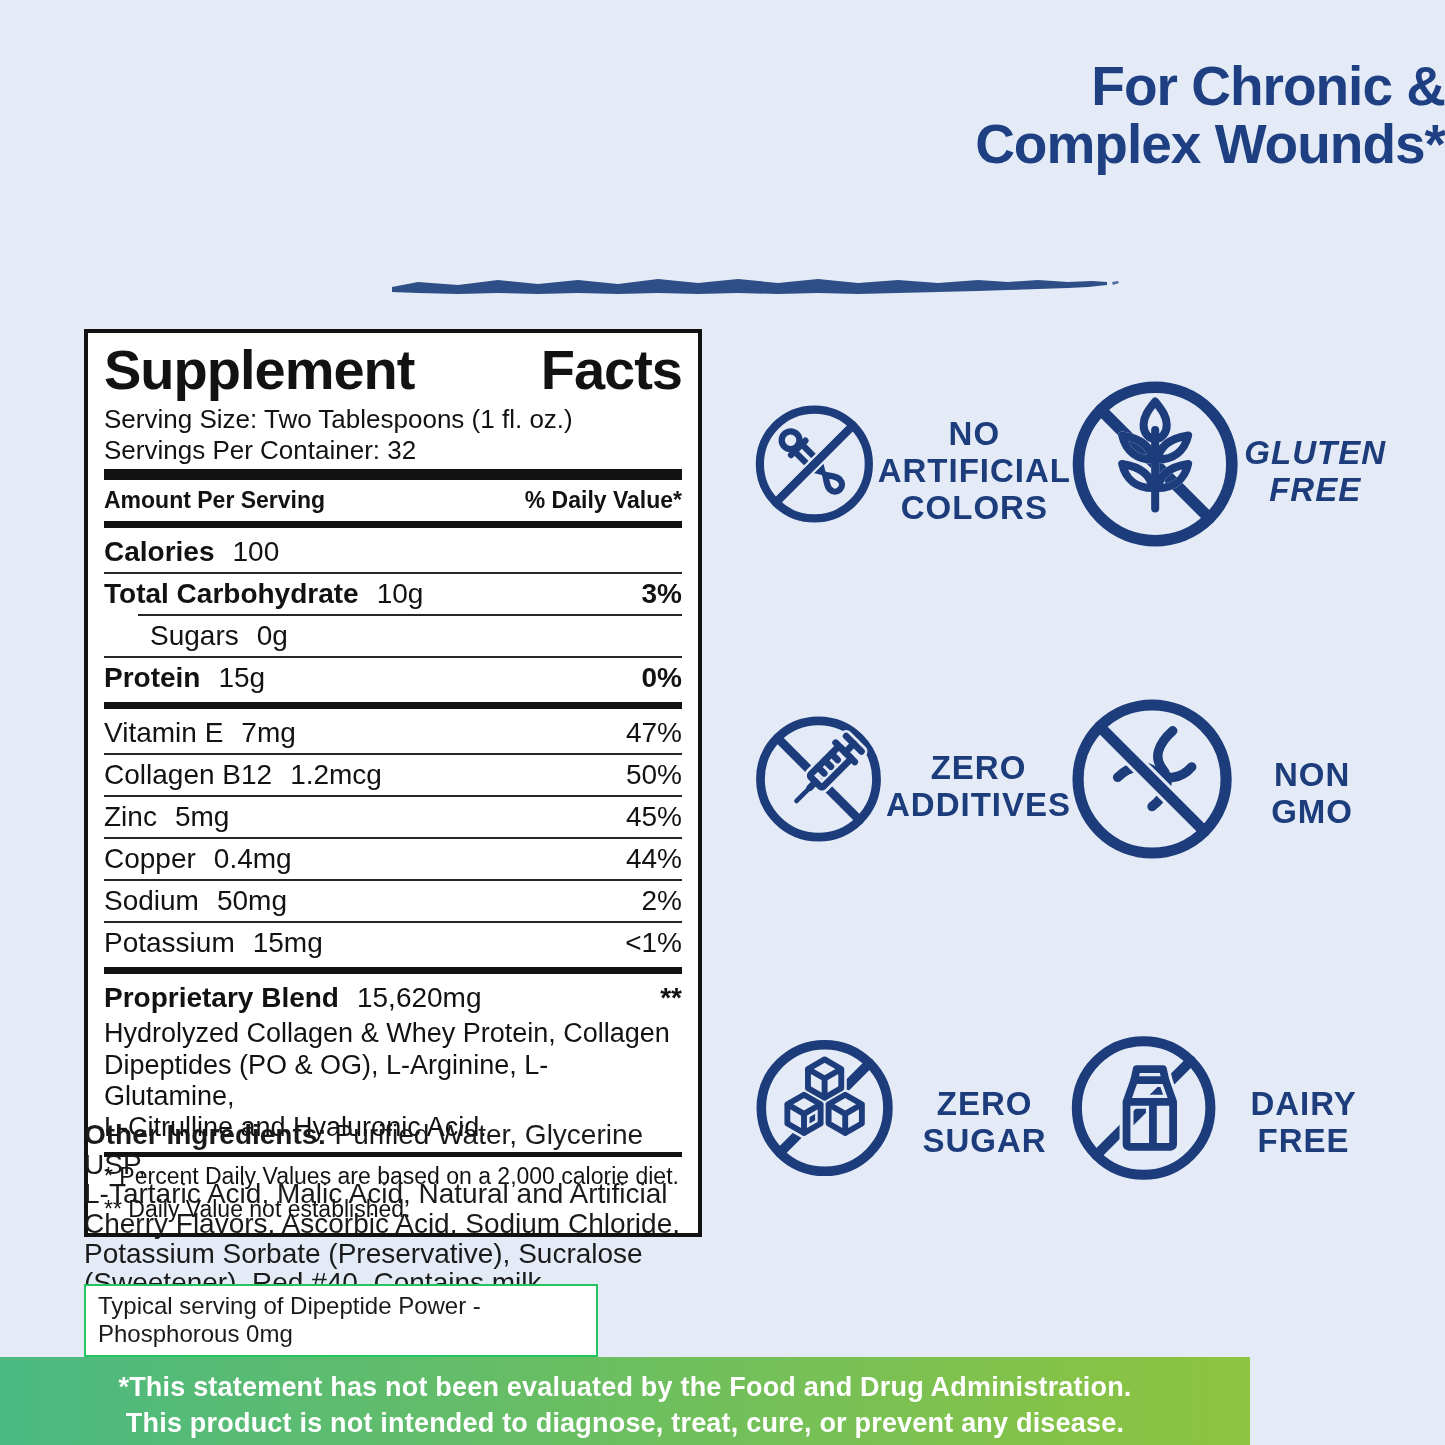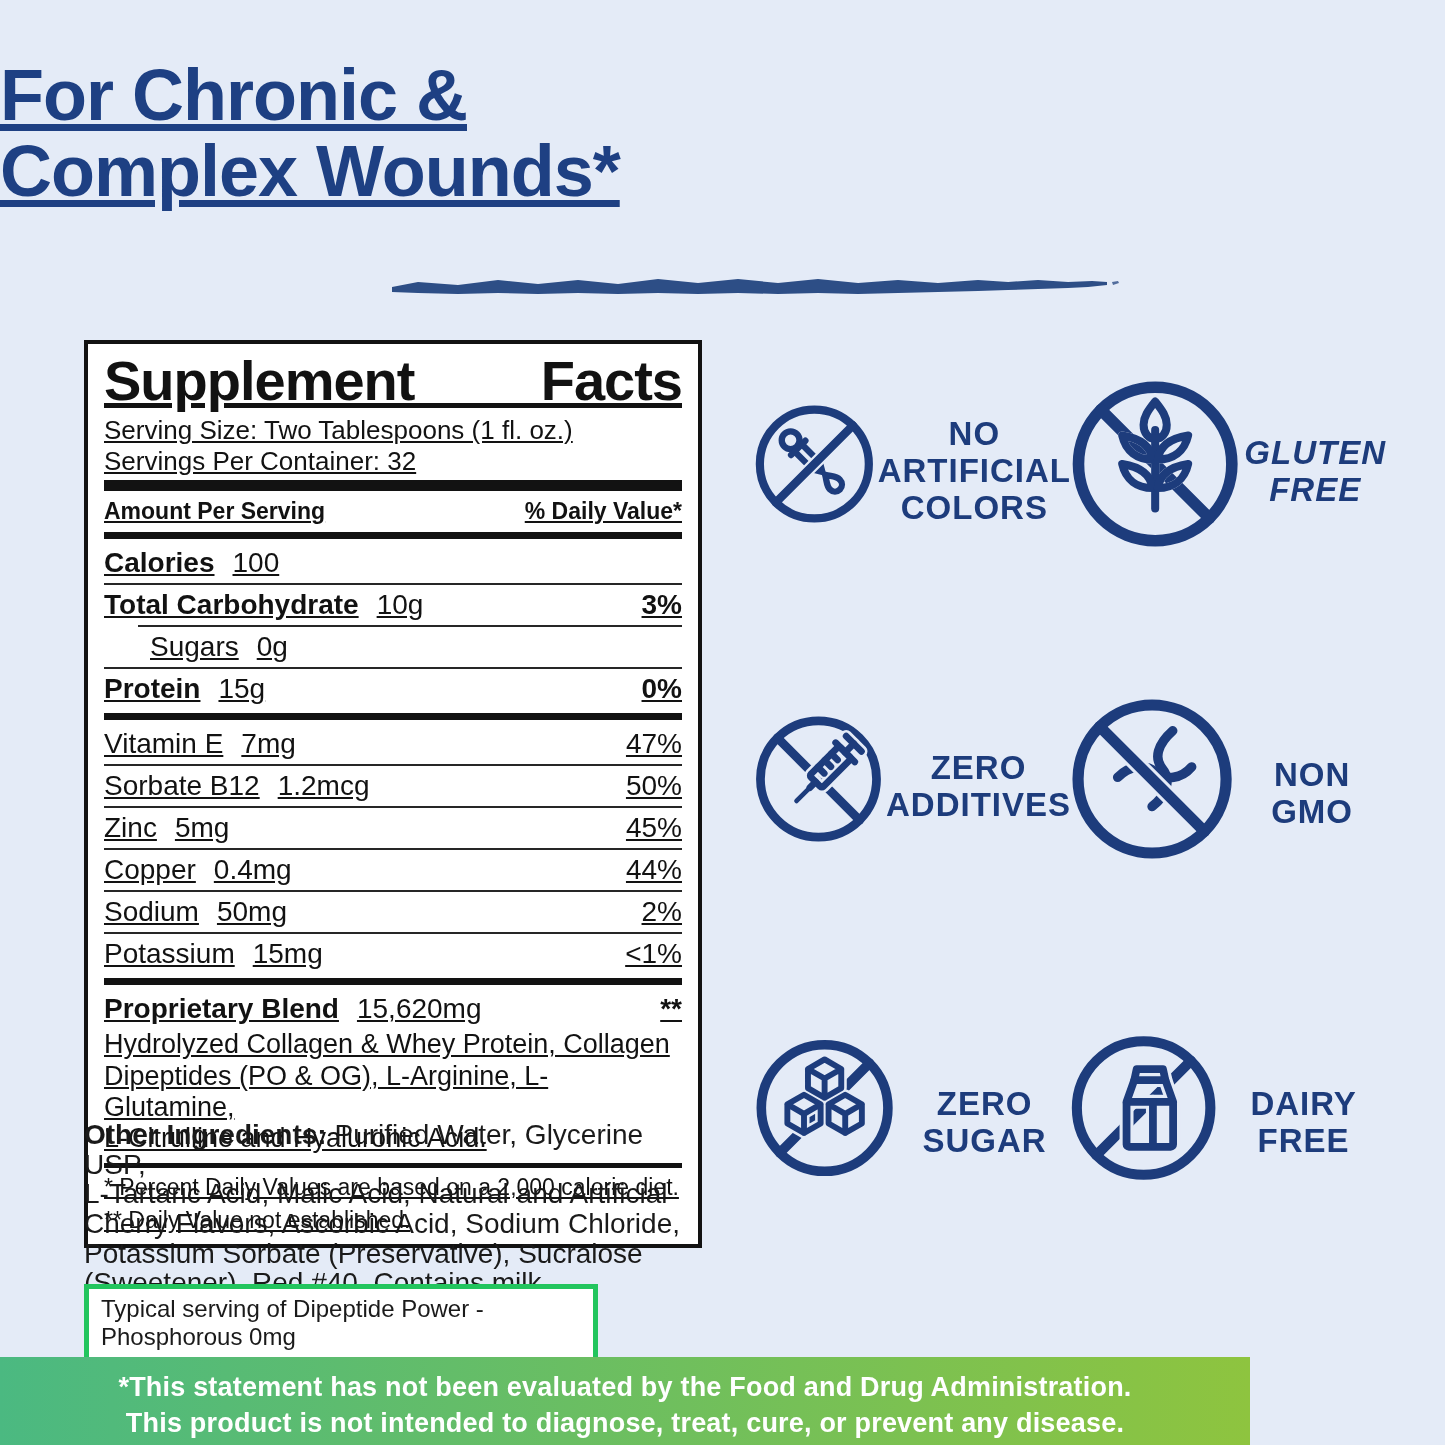--- a/index.html
+++ b/index.html
@@ -6,47 +6,47 @@
     --navy:#1d3c7c; --title-navy:#1e4083; --brush:#2d4e86; --black:#121212;
     --page-bg:#e4ebf7; --panel-bg:#ffffff;
     --footer-green-left:#4bb981; --footer-green-right:#8ec43f; --footer-text:#ffffff;
   }
   *{box-sizing:border-box;margin:0;padding:0;}
   html,body{width:1445px;height:1445px;}
   body{font-family:"Liberation Sans",sans-serif;background:var(--page-bg);position:relative;overflow:hidden;}
   .page{position:absolute;inset:0;}
 
   
-  .headline{position:absolute;top:58px;left:0;right:0;text-align:left;
-    color:var(--title-navy);font-weight:bold;font-size:72px;line-height:1.05;letter-spacing:-1px;text-decoration:underline;}
+  .headline{position:absolute;top:58px;left:0;right:0;text-align:right;
+    color:var(--title-navy);font-weight:bold;font-size:55px;line-height:1.05;letter-spacing:-1px;}
   .brush{position:absolute;left:388px;top:270px;width:736px;height:34px;}
   .brush path{fill:var(--brush);}
 
   
-  .facts{position:absolute;left:84px;top:340px;width:618px;background:var(--panel-bg);
-    border:4px solid var(--black);padding:8px 16px 10px;color:#121212;text-decoration:underline;}
+  .facts{position:absolute;left:84px;top:329px;width:618px;background:var(--panel-bg);
+    border:4px solid var(--black);padding:8px 16px 10px;color:#121212;}
   .facts-title{font-size:56px;font-weight:bold;letter-spacing:-1px;
     text-align:justify;text-align-last:justify;line-height:1.02;margin-bottom:6px;}
   .serving{font-size:26px;line-height:1.18;}
   .bar{background:var(--black);margin:4px 0;}
   .h11{height:11px;}.h7{height:7px;}.h5{height:5px;}
   .hr{height:2px;background:#262626;}
   .hr.ind2{margin-left:34px;}
   .fr{display:flex;justify-content:space-between;align-items:baseline;padding:4px 0;font-size:28px;gap:16px;}
   .fr .amt{margin-left:18px;}
   .fr .ind{padding-left:46px;}
   .b{font-weight:bold;}
   .hdr{font-size:23px;padding:3px 0;}
   .blend-desc{font-size:27px;line-height:1.16;white-space:pre-line;padding-bottom:4px;}
   .footnote{font-size:23px;line-height:1.18;margin-top:6px;}
 
   
   .oi{position:absolute;left:84px;top:1120px;width:604px;font-size:28px;line-height:1.06;
     color:#1a1a1a;white-space:pre-line;}
-  .note-box{position:absolute;left:84px;top:1284px;width:514px;border:5px solid #22c55e;
+  .note-box{position:absolute;left:84px;top:1284px;width:514px;border:2px solid #22c55e;
     background:#ffffff;font-size:24px;color:#1a1a1a;padding:6px 12px 7px;}
 
   
   .badge{position:absolute;width:320px;display:flex;flex-direction:row;align-items:center;}
   .badge svg{width:196px;height:196px;}
   .badge-label{margin-top:15px;text-align:center;font-weight:bold;font-size:33px;
     color:var(--navy);letter-spacing:1px;line-height:1.12;}
   .badge.single .badge-label{margin-top:29px;}
   svg .st{fill:none;stroke:var(--navy);stroke-linecap:round;stroke-linejoin:round;}
   svg .ring{stroke-width:13;}
@@ -107,21 +107,21 @@
       <span class="nm"><span class="b">Protein</span><span class="amt">15g</span></span>
       <span class="dv b">0%</span>
     </div>
     <div class="bar h7"></div>
     <div class="fr">
       <span class="nm"><span>Vitamin E</span><span class="amt">7mg</span></span>
       <span class="dv">47%</span>
     </div>
     <div class="hr"></div>
     <div class="fr">
-      <span class="nm"><span>Sorbate B12</span><span class="amt">1.2mcg</span></span>
+      <span class="nm"><span>Collagen B12</span><span class="amt">1.2mcg</span></span>
       <span class="dv">50%</span>
     </div>
     <div class="hr"></div>
     <div class="fr">
       <span class="nm"><span>Zinc</span><span class="amt">5mg</span></span>
       <span class="dv">45%</span>
     </div>
     <div class="hr"></div>
     <div class="fr">
       <span class="nm"><span>Copper</span><span class="amt">0.4mg</span></span>

